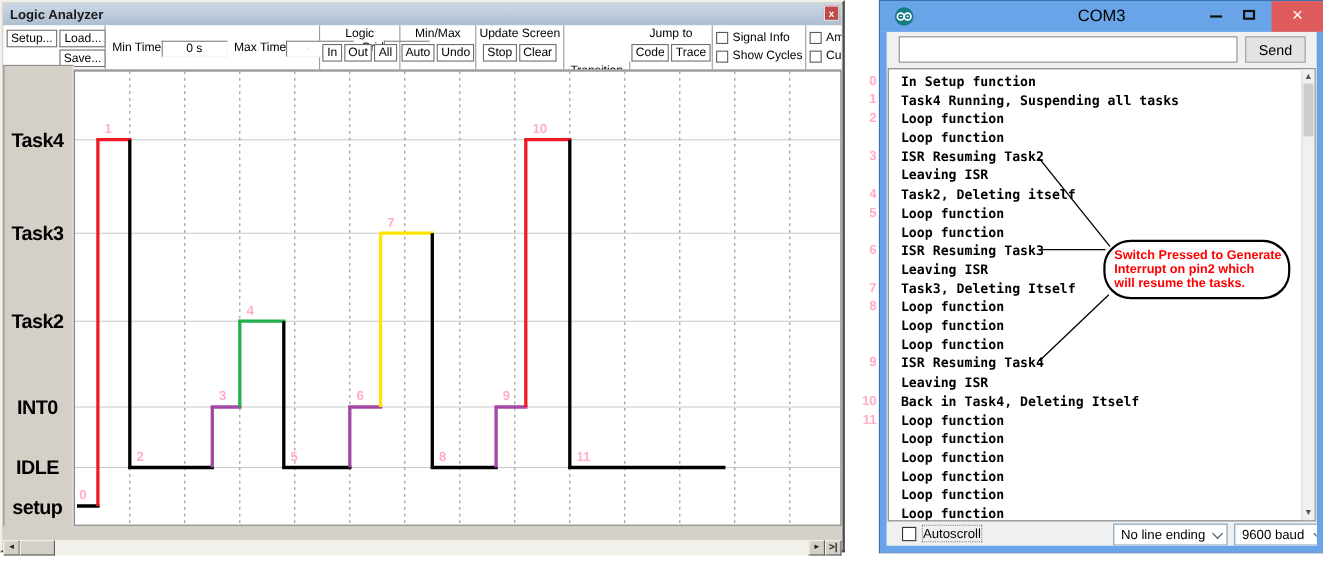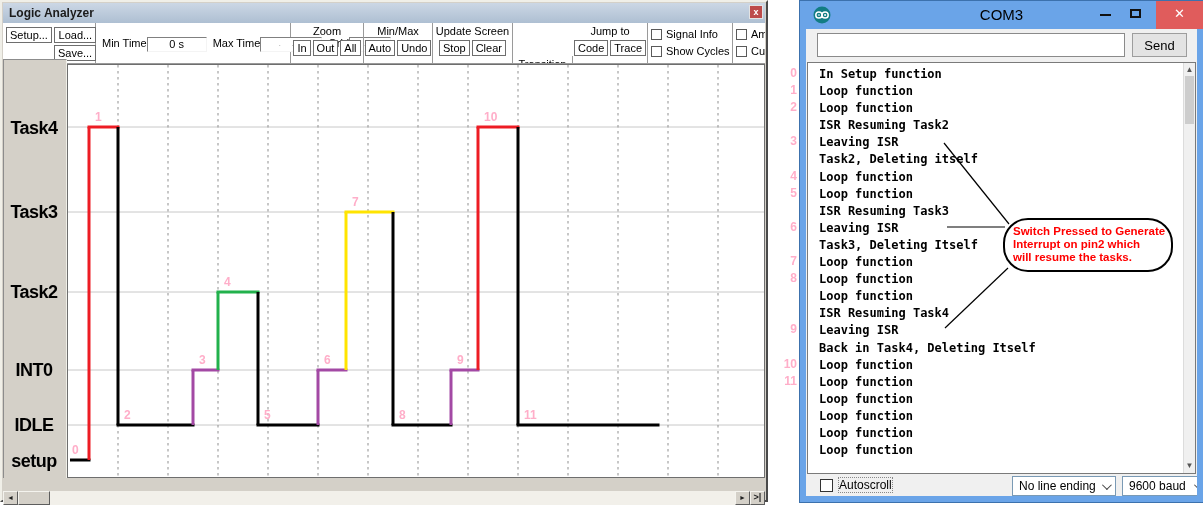--- a/index.html
+++ b/index.html
@@ -111,21 +111,21 @@
         <span class="tg-label">Max Time</span>
         <div class="sunken" style="width:62px;"><span class="dots">··</span></div>
       </div>
       <div class="fieldcol">
         <span class="tg-label">Grid</span>
         <div class="sunken" style="width:42px;"><span class="dots">·</span></div>
       </div>
     </div>
 
     <div class="tgroup" style="width:73px;">
-      <span class="tg-label">Zoom</span>
+      <span class="tg-label">Logic</span>
       <div class="btnrow">
         <button class="btn">In</button>
         <button class="btn">Out</button>
         <button class="btn">All</button>
       </div>
     </div>
 
     <div class="tgroup" style="width:69px;">
       <span class="tg-label">Min/Max</span>
       <div class="btnrow">
@@ -304,20 +304,21 @@
 
   <div id="sm-body">
     <div id="sm-sendrow">
       <input id="sm-input" type="text" value="" style="">
       <button id="sm-send">Send</button>
     </div>
 
     <div id="sm-console">
       <div id="console-text">
           <div class="cline">In Setup function</div>
+          <div class="cline">Task4 Running, Suspending all tasks</div>
           <div class="cline">Loop function</div>
           <div class="cline">Loop function</div>
           <div class="cline">ISR Resuming Task2</div>
           <div class="cline">Leaving ISR</div>
           <div class="cline">Task2, Deleting itself</div>
           <div class="cline">Loop function</div>
           <div class="cline">Loop function</div>
           <div class="cline">ISR Resuming Task3</div>
           <div class="cline">Leaving ISR</div>
           <div class="cline">Task3, Deleting Itself</div>

